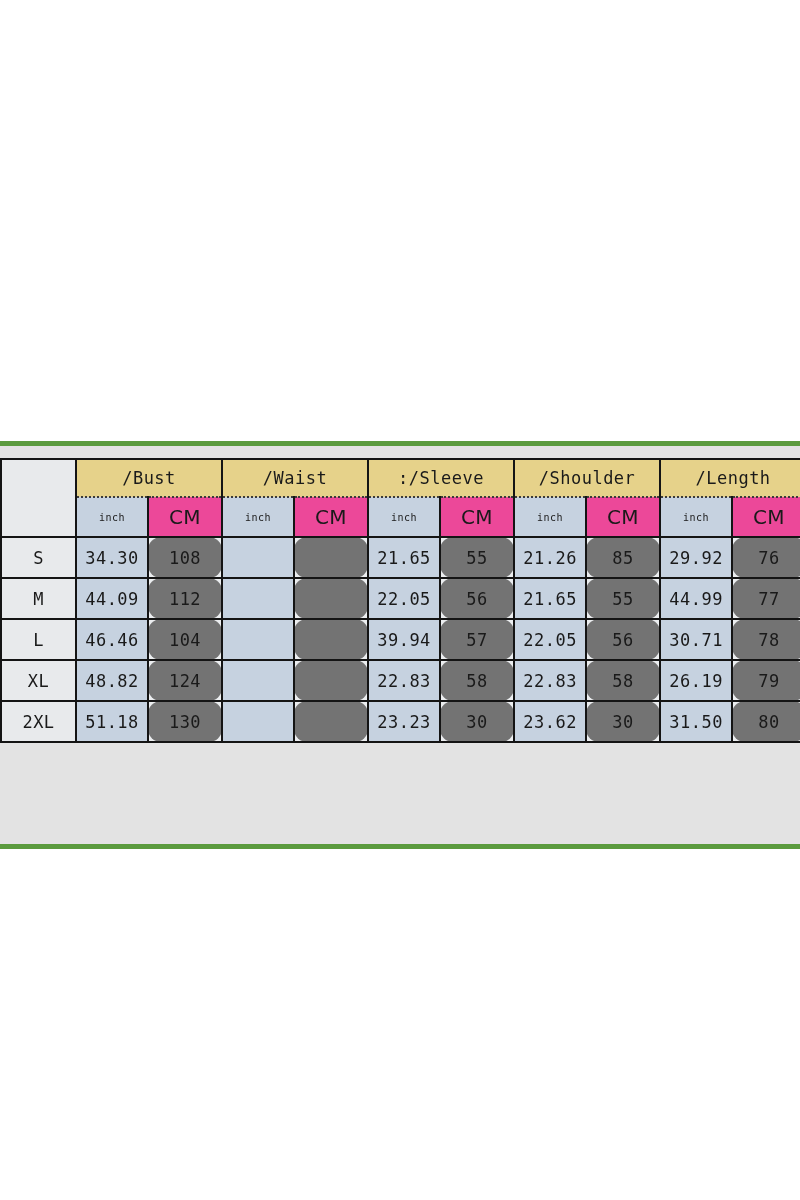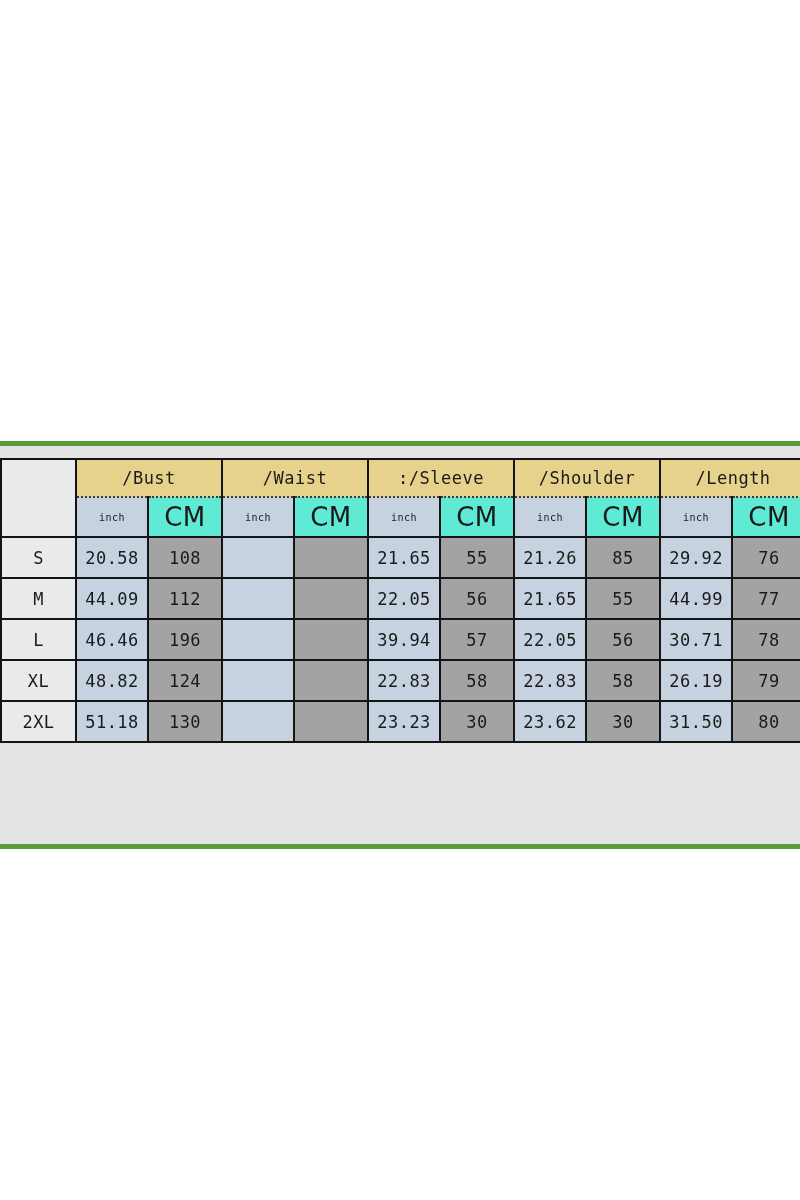--- a/index.html
+++ b/index.html
@@ -75,31 +75,31 @@
   }
   tr.unit-row th {
     height: 38px;
     border-top: none;
   }
   th.unit-inch {
     background: #c6d2e0;
     font-size: 10px;
   }
   th.unit-cm {
-    background: #5eead4;
-    font-size: 26px;
+    background: #ec4899;
+    font-size: 20px;
     font-weight: bold;
     font-family: "DejaVu Sans", "Liberation Sans", sans-serif;
   }
 
   
   tr.data-row td { height: 39px; font-size: 17px; }
   td.size-cell { background: #e8eaec; }
   td.val-inch  { background: #c6d2e0; }
-  td.val-cm    { background: #a3a3a3; }
+  td.val-cm    { background: #737373; border-radius: 13px; }
 
   
   col.c-size  { width: 75px; }
   col.c-inch  { width: 72px; }
   col.c-cm    { width: 74px; }
 </style>
 </head>
 <body>
 
 <div id="chart-frame">
@@ -136,21 +136,21 @@
           <th class="unit-cm sub-cm">CM</th>
           <th class="unit-inch sub-inch">inch</th>
           <th class="unit-cm sub-cm">CM</th>
           <th class="unit-inch sub-inch">inch</th>
           <th class="unit-cm sub-cm">CM</th>
         </tr>
       </thead>
       <tbody>
         <tr class="data-row">
           <td class="size-cell">S</td>
-          <td class="val-inch sub-inch">20.58</td>
+          <td class="val-inch sub-inch">34.30</td>
           <td class="val-cm sub-cm">108</td>
           <td class="val-inch sub-inch"></td>
           <td class="val-cm sub-cm"></td>
           <td class="val-inch sub-inch">21.65</td>
           <td class="val-cm sub-cm">55</td>
           <td class="val-inch sub-inch">21.26</td>
           <td class="val-cm sub-cm">85</td>
           <td class="val-inch sub-inch">29.92</td>
           <td class="val-cm sub-cm">76</td>
         </tr>
@@ -163,21 +163,21 @@
           <td class="val-inch sub-inch">22.05</td>
           <td class="val-cm sub-cm">56</td>
           <td class="val-inch sub-inch">21.65</td>
           <td class="val-cm sub-cm">55</td>
           <td class="val-inch sub-inch">44.99</td>
           <td class="val-cm sub-cm">77</td>
         </tr>
         <tr class="data-row">
           <td class="size-cell">L</td>
           <td class="val-inch sub-inch">46.46</td>
-          <td class="val-cm sub-cm">196</td>
+          <td class="val-cm sub-cm">104</td>
           <td class="val-inch sub-inch"></td>
           <td class="val-cm sub-cm"></td>
           <td class="val-inch sub-inch">39.94</td>
           <td class="val-cm sub-cm">57</td>
           <td class="val-inch sub-inch">22.05</td>
           <td class="val-cm sub-cm">56</td>
           <td class="val-inch sub-inch">30.71</td>
           <td class="val-cm sub-cm">78</td>
         </tr>
         <tr class="data-row">

